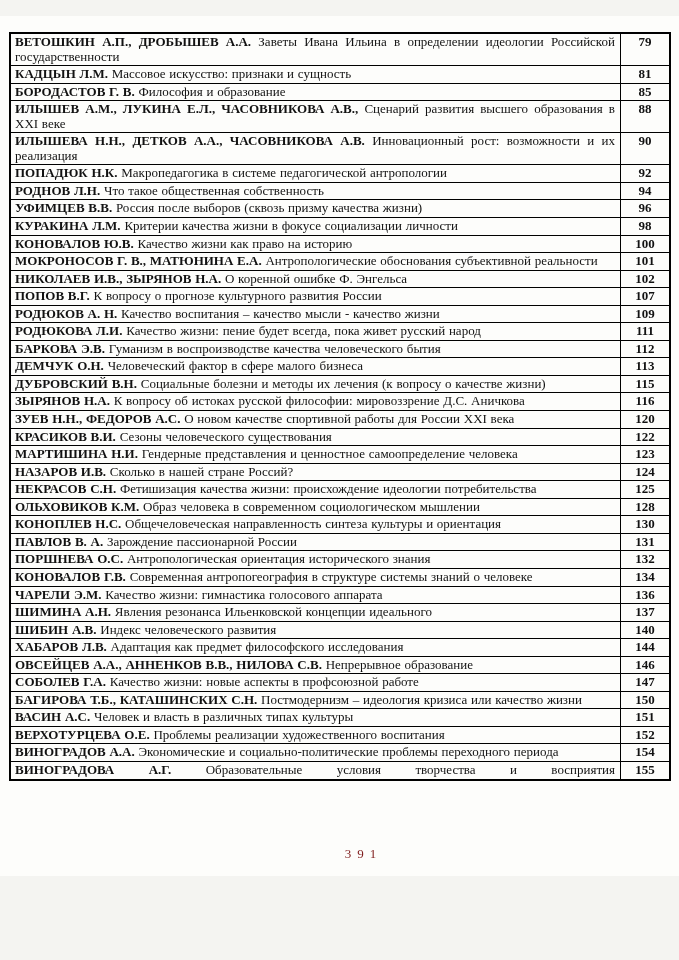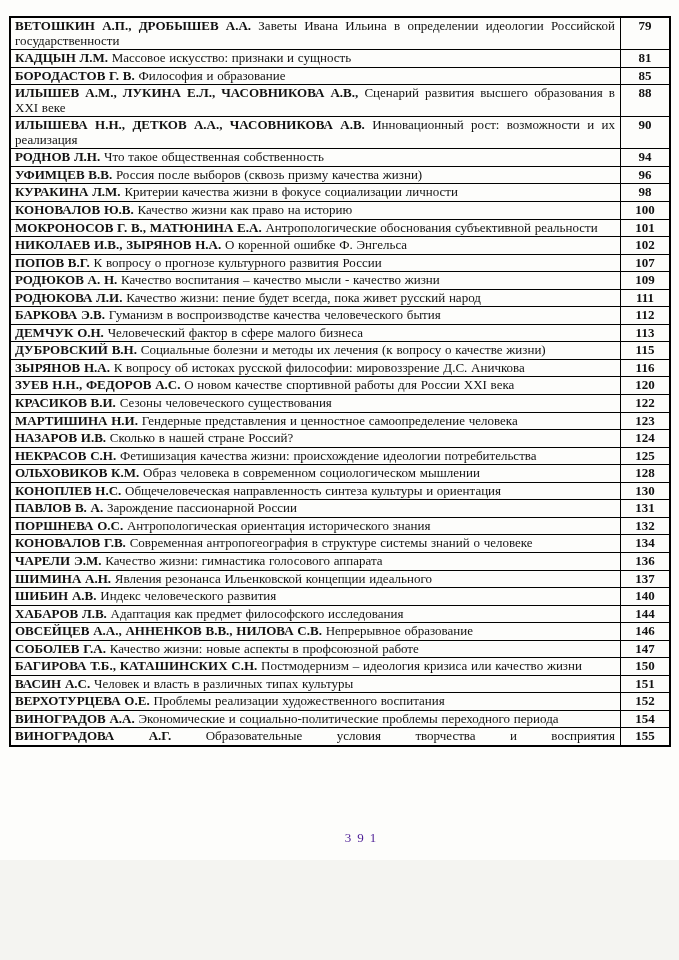--- a/index.html
+++ b/index.html
@@ -4,21 +4,21 @@
 <style>
   html, body {
     margin: 0;
     padding: 0;
     background: #f4f4f1;
   }
   .page {
     position: relative;
     width: 679px;
     height: 860px;
-    margin: 0 auto;
+    margin: 16px auto;
     background: #fdfdfb;
     color: #121212;
     font-family: "Liberation Serif", "DejaVu Serif", serif;
     overflow: hidden;
   }
   table.toc {
     position: absolute;
     top: 16px;
     left: 9px;
     width: 662px;
@@ -56,21 +56,21 @@
     text-align-last: justify;
   }
   .footer-page-number {
     position: absolute;
     left: 0;
     right: 0;
     bottom: 14px;
     text-align: center;
     font-size: 13px;
     letter-spacing: 6px;
-    color: #4c1d95;
+    color: #7f1d1d;
     padding-left: 48px;
   }
 </style>
 </head>
 <body>
 
 <div class="page">
 
   <table class="toc">
     <tbody>
@@ -93,20 +93,24 @@
     <tr>
       <td class="entry"><span class="authors">ИЛЫШЕВ А.М., ЛУКИНА Е.Л., ЧАСОВНИКОВА А.В.,</span><span class="title"> Сценарий развития высшего образования в XXI веке</span></td>
       <td class="pagenum">88</td>
     </tr>
 
     <tr>
       <td class="entry"><span class="authors">ИЛЫШЕВА Н.Н., ДЕТКОВ А.А., ЧАСОВНИКОВА А.В.</span><span class="title"> Инновационный рост: возможности и их реализация</span></td>
       <td class="pagenum">90</td>
     </tr>
 
+    <tr>
+      <td class="entry"><span class="authors">ПОПАДЮК Н.К.</span><span class="title"> Макропедагогика в системе педагогической антропологии</span></td>
+      <td class="pagenum">92</td>
+    </tr>
 
     <tr>
       <td class="entry"><span class="authors">РОДНОВ Л.Н.</span><span class="title"> Что такое общественная собственность</span></td>
       <td class="pagenum">94</td>
     </tr>
 
     <tr>
       <td class="entry"><span class="authors">УФИМЦЕВ В.В.</span><span class="title"> Россия после выборов (сквозь призму качества жизни)</span></td>
       <td class="pagenum">96</td>
     </tr>

